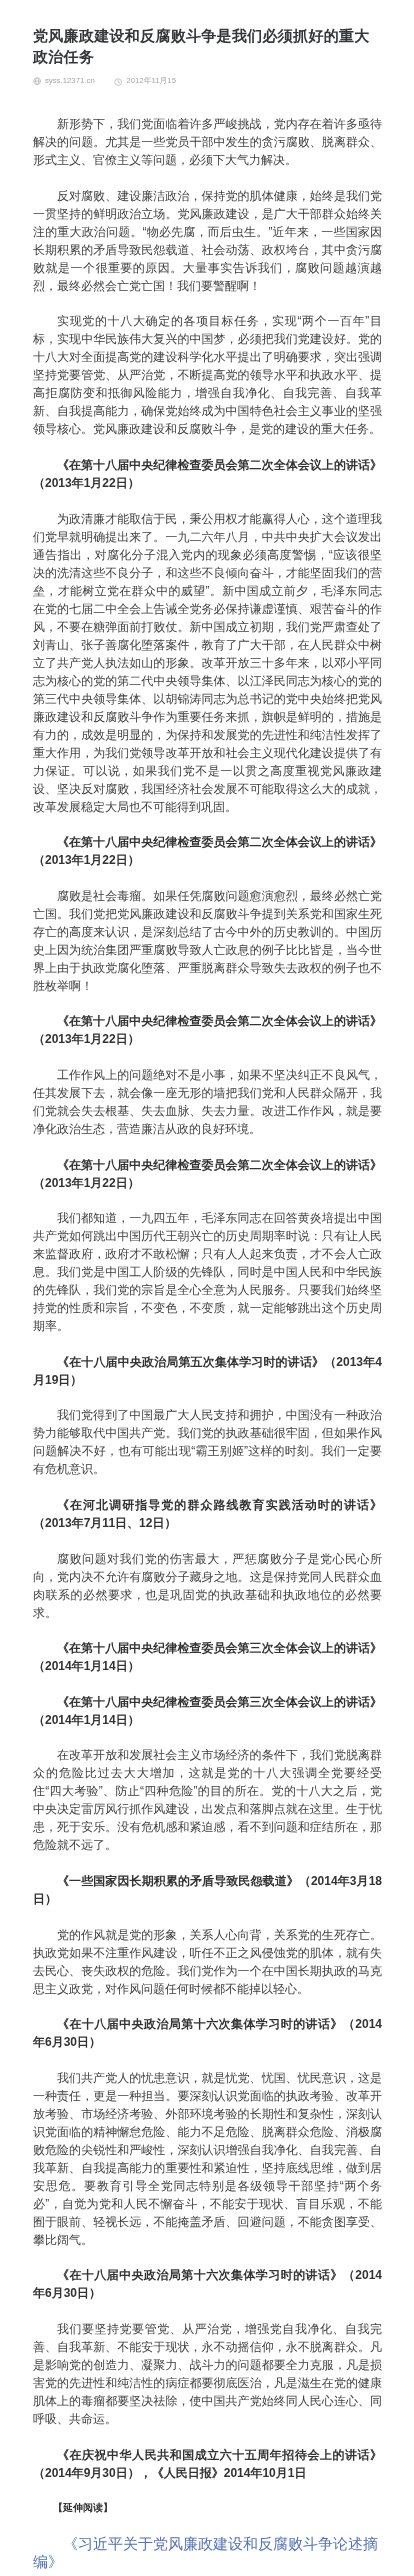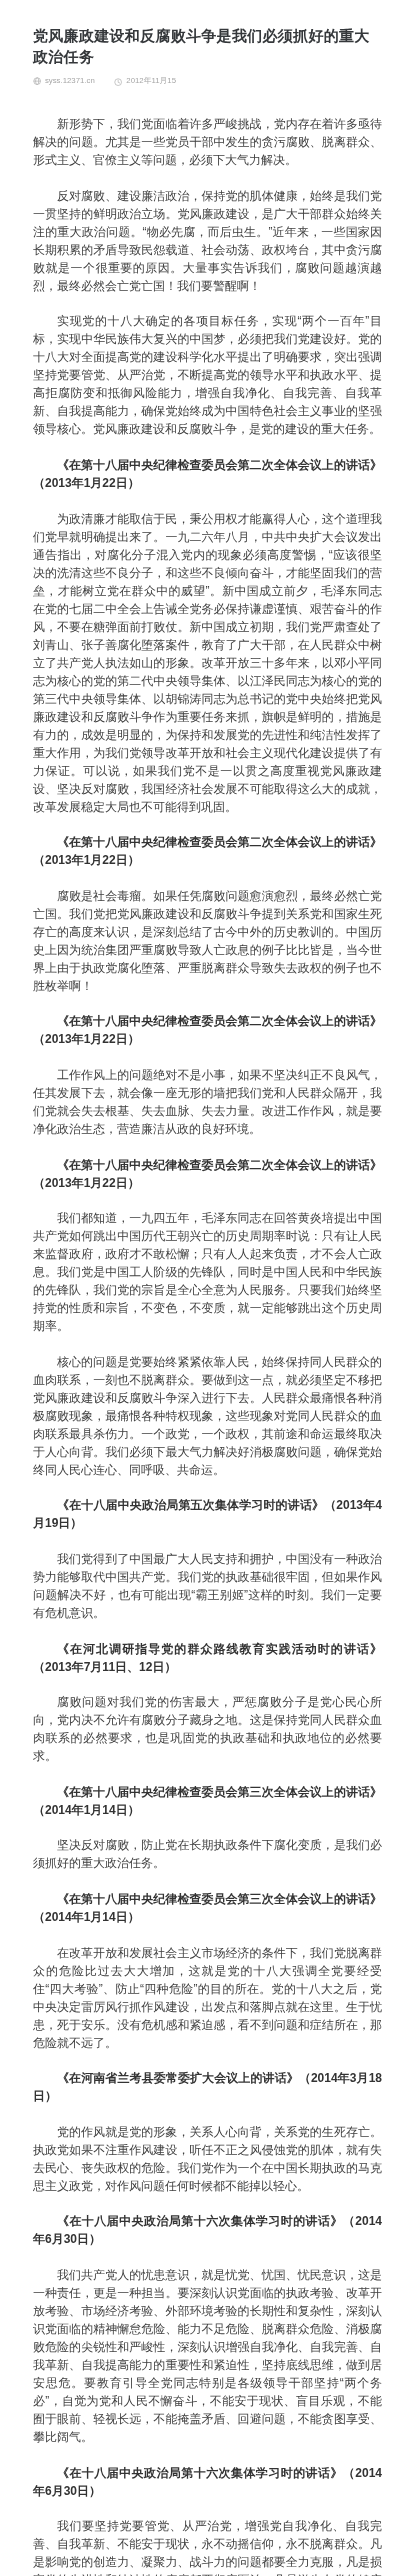--- a/index.html
+++ b/index.html
@@ -115,30 +115,28 @@
       <p class="para">反对腐败、建设廉洁政治，保持党的肌体健康，始终是我们党一贯坚持的鲜明政治立场。党风廉政建设，是广大干部群众始终关注的重大政治问题。“物必先腐，而后虫生。”近年来，一些国家因长期积累的矛盾导致民怨载道、社会动荡、政权垮台，其中贪污腐败就是一个很重要的原因。大量事实告诉我们，腐败问题越演越烈，最终必然会亡党亡国！我们要警醒啊！</p>
       <p class="para">实现党的十八大确定的各项目标任务，实现“两个一百年”目标，实现中华民族伟大复兴的中国梦，必须把我们党建设好。党的十八大对全面提高党的建设科学化水平提出了明确要求，突出强调坚持党要管党、从严治党，不断提高党的领导水平和执政水平、提高拒腐防变和抵御风险能力，增强自我净化、自我完善、自我革新、自我提高能力，确保党始终成为中国特色社会主义事业的坚强领导核心。党风廉政建设和反腐败斗争，是党的建设的重大任务。</p>
       <p class="cite">《在第十八届中央纪律检查委员会第二次全体会议上的讲话》（2013年1月22日）</p>
       <p class="para">为政清廉才能取信于民，秉公用权才能赢得人心，这个道理我们党早就明确提出来了。一九二六年八月，中共中央扩大会议发出通告指出，对腐化分子混入党内的现象必须高度警惕，“应该很坚决的洗清这些不良分子，和这些不良倾向奋斗，才能坚固我们的营垒，才能树立党在群众中的威望”。新中国成立前夕，毛泽东同志在党的七届二中全会上告诫全党务必保持谦虚谨慎、艰苦奋斗的作风，不要在糖弹面前打败仗。新中国成立初期，我们党严肃查处了刘青山、张子善腐化堕落案件，教育了广大干部，在人民群众中树立了共产党人执法如山的形象。改革开放三十多年来，以邓小平同志为核心的党的第二代中央领导集体、以江泽民同志为核心的党的第三代中央领导集体、以胡锦涛同志为总书记的党中央始终把党风廉政建设和反腐败斗争作为重要任务来抓，旗帜是鲜明的，措施是有力的，成效是明显的，为保持和发展党的先进性和纯洁性发挥了重大作用，为我们党领导改革开放和社会主义现代化建设提供了有力保证。可以说，如果我们党不是一以贯之高度重视党风廉政建设、坚决反对腐败，我国经济社会发展不可能取得这么大的成就，改革发展稳定大局也不可能得到巩固。</p>
       <p class="cite">《在第十八届中央纪律检查委员会第二次全体会议上的讲话》（2013年1月22日）</p>
       <p class="para">腐败是社会毒瘤。如果任凭腐败问题愈演愈烈，最终必然亡党亡国。我们党把党风廉政建设和反腐败斗争提到关系党和国家生死存亡的高度来认识，是深刻总结了古今中外的历史教训的。中国历史上因为统治集团严重腐败导致人亡政息的例子比比皆是，当今世界上由于执政党腐化堕落、严重脱离群众导致失去政权的例子也不胜枚举啊！</p>
       <p class="cite">《在第十八届中央纪律检查委员会第二次全体会议上的讲话》（2013年1月22日）</p>
       <p class="para">工作作风上的问题绝对不是小事，如果不坚决纠正不良风气，任其发展下去，就会像一座无形的墙把我们党和人民群众隔开，我们党就会失去根基、失去血脉、失去力量。改进工作作风，就是要净化政治生态，营造廉洁从政的良好环境。</p>
       <p class="cite">《在第十八届中央纪律检查委员会第二次全体会议上的讲话》（2013年1月22日）</p>
       <p class="para">我们都知道，一九四五年，毛泽东同志在回答黄炎培提出中国共产党如何跳出中国历代王朝兴亡的历史周期率时说：只有让人民来监督政府，政府才不敢松懈；只有人人起来负责，才不会人亡政息。我们党是中国工人阶级的先锋队，同时是中国人民和中华民族的先锋队，我们党的宗旨是全心全意为人民服务。只要我们始终坚持党的性质和宗旨，不变色，不变质，就一定能够跳出这个历史周期率。</p>
-      <p class="para">核心的问题是党要始终紧紧依靠人民，始终保持同人民群众的血肉联系，一刻也不脱离群众。要做到这一点，就必须坚定不移把党风廉政建设和反腐败斗争深入进行下去。人民群众最痛恨各种消极腐败现象，最痛恨各种特权现象，这些现象对党同人民群众的血肉联系最具杀伤力。一个政党，一个政权，其前途和命运最终取决于人心向背。我们必须下最大气力解决好消极腐败问题，确保党始终同人民心连心、同呼吸、共命运。</p>
       <p class="cite">《在十八届中央政治局第五次集体学习时的讲话》（2013年4月19日）</p>
       <p class="para">我们党得到了中国最广大人民支持和拥护，中国没有一种政治势力能够取代中国共产党。我们党的执政基础很牢固，但如果作风问题解决不好，也有可能出现“霸王别姬”这样的时刻。我们一定要有危机意识。</p>
       <p class="cite">《在河北调研指导党的群众路线教育实践活动时的讲话》（2013年7月11日、12日）</p>
       <p class="para">腐败问题对我们党的伤害最大，严惩腐败分子是党心民心所向，党内决不允许有腐败分子藏身之地。这是保持党同人民群众血肉联系的必然要求，也是巩固党的执政基础和执政地位的必然要求。</p>
       <p class="cite">《在第十八届中央纪律检查委员会第三次全体会议上的讲话》（2014年1月14日）</p>
-      <p class="para">坚决反对腐败，防止党在长期执政条件下腐化变质，是我们必须抓好的重大政治任务。</p>
       <p class="cite">《在第十八届中央纪律检查委员会第三次全体会议上的讲话》（2014年1月14日）</p>
       <p class="para">在改革开放和发展社会主义市场经济的条件下，我们党脱离群众的危险比过去大大增加，这就是党的十八大强调全党要经受住“四大考验”、防止“四种危险”的目的所在。党的十八大之后，党中央决定雷厉风行抓作风建设，出发点和落脚点就在这里。生于忧患，死于安乐。没有危机感和紧迫感，看不到问题和症结所在，那危险就不远了。</p>
-      <p class="cite">《在河南省兰考县委常委扩大会议上的讲话》（2014年3月18日）</p>
+      <p class="cite">《一些国家因长期积累的矛盾导致民怨载道》（2014年3月18日）</p>
       <p class="para">党的作风就是党的形象，关系人心向背，关系党的生死存亡。执政党如果不注重作风建设，听任不正之风侵蚀党的肌体，就有失去民心、丧失政权的危险。我们党作为一个在中国长期执政的马克思主义政党，对作风问题任何时候都不能掉以轻心。</p>
       <p class="cite">《在十八届中央政治局第十六次集体学习时的讲话》（2014年6月30日）</p>
       <p class="para">我们共产党人的忧患意识，就是忧党、忧国、忧民意识，这是一种责任，更是一种担当。要深刻认识党面临的执政考验、改革开放考验、市场经济考验、外部环境考验的长期性和复杂性，深刻认识党面临的精神懈怠危险、能力不足危险、脱离群众危险、消极腐败危险的尖锐性和严峻性，深刻认识增强自我净化、自我完善、自我革新、自我提高能力的重要性和紧迫性，坚持底线思维，做到居安思危。要教育引导全党同志特别是各级领导干部坚持“两个务必”，自觉为党和人民不懈奋斗，不能安于现状、盲目乐观，不能囿于眼前、轻视长远，不能掩盖矛盾、回避问题，不能贪图享受、攀比阔气。</p>
       <p class="cite">《在十八届中央政治局第十六次集体学习时的讲话》（2014年6月30日）</p>
       <p class="para">我们要坚持党要管党、从严治党，增强党自我净化、自我完善、自我革新、不能安于现状，永不动摇信仰，永不脱离群众。凡是影响党的创造力、凝聚力、战斗力的问题都要全力克服，凡是损害党的先进性和纯洁性的病症都要彻底医治，凡是滋生在党的健康肌体上的毒瘤都要坚决祛除，使中国共产党始终同人民心连心、同呼吸、共命运。</p>
       <p class="cite">《在庆祝中华人民共和国成立六十五周年招待会上的讲话》（2014年9月30日），《人民日报》2014年10月1日</p>
     </div>
 
   <div class="ext-label">【延伸阅读】</div>
 

